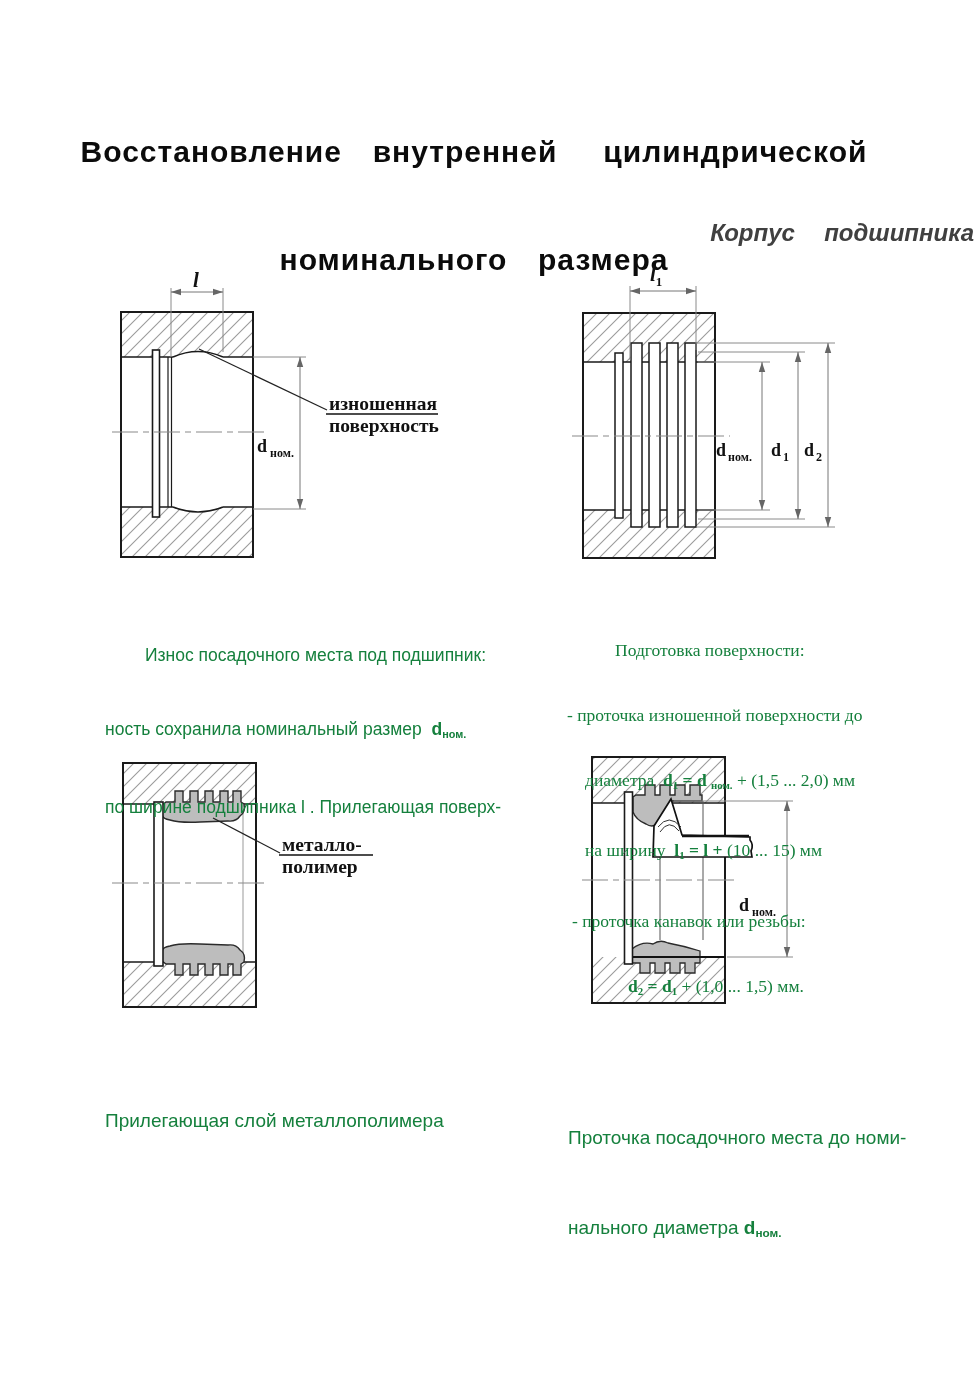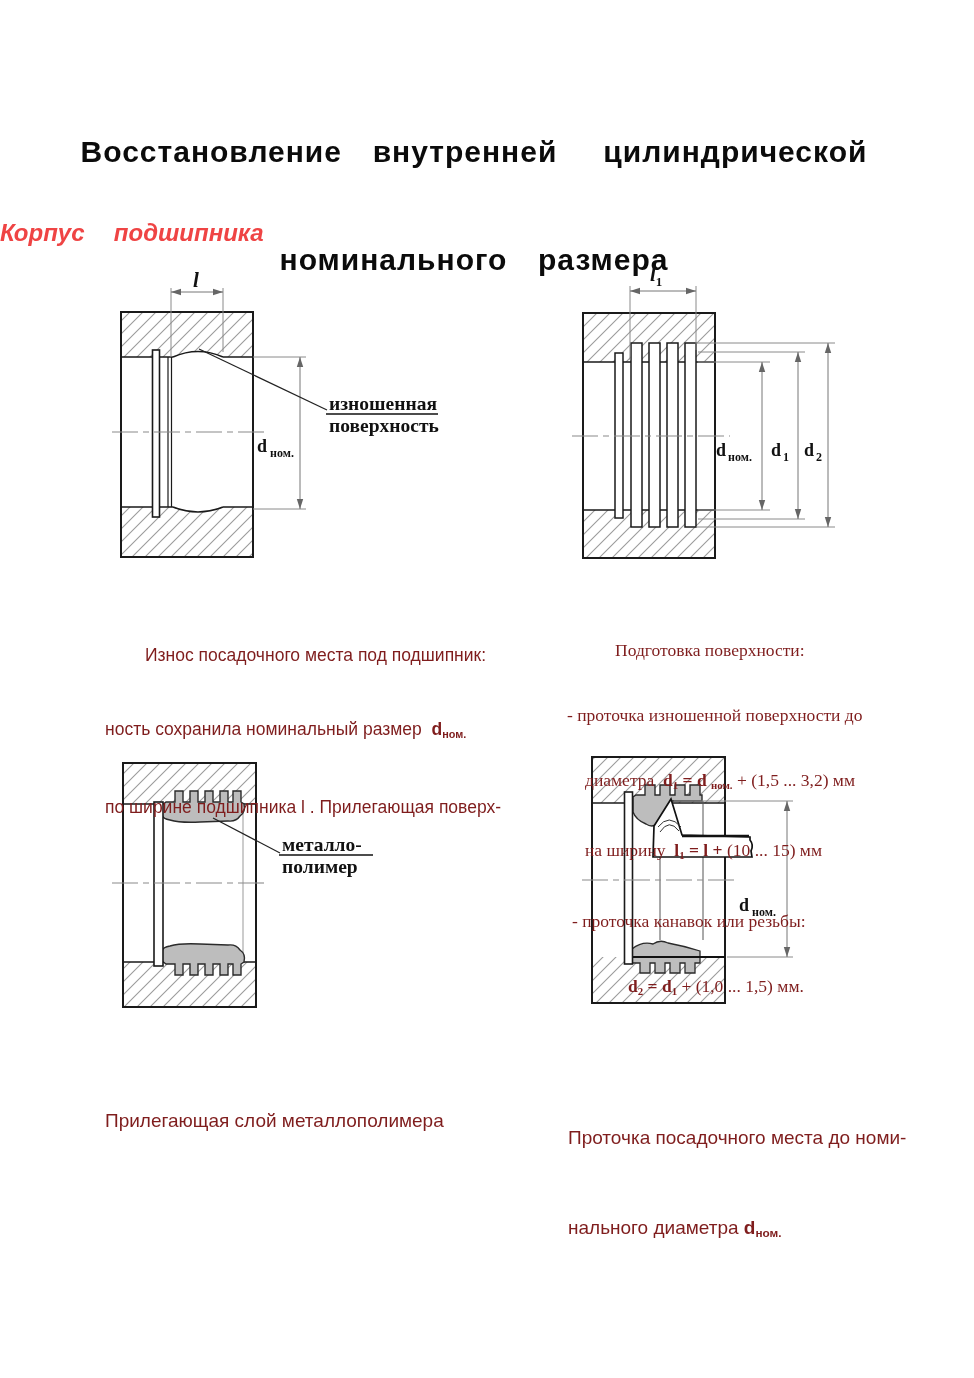--- a/index.html
+++ b/index.html
@@ -1,24 +1,24 @@
 <!DOCTYPE html>
 <html><head>
 <meta charset="utf-8">
 <style>
   html,body{margin:0;padding:0;background:#ffffff;}
   .page{position:relative;width:974px;height:1378px;background:#fff;overflow:hidden;
         font-family:"Liberation Sans",sans-serif;color:#111;}
   .title{position:absolute;top:62px;left:0;width:948px;text-align:center;
          font-weight:bold;font-size:30px;line-height:36px;letter-spacing:1px;
          word-spacing:6px;white-space:pre-wrap;color:#0b0b0b;}
-  .subtitle{position:absolute;top:219px;left:0;width:974px;text-align:left;
+  .subtitle{position:absolute;top:219px;left:0;width:974px;text-align:right;
             font-weight:bold;font-style:italic;font-size:24px;word-spacing:8px;
-            white-space:pre-wrap;color:#ef4444;}
-  .cap{position:absolute;white-space:pre-wrap;color:#7f1d1d;}
+            white-space:pre-wrap;color:#404040;}
+  .cap{position:absolute;white-space:pre-wrap;color:#15803d;}
   .cap1{left:105px;top:594px;width:440px;font-size:17.5px;line-height:24.5px;}
   .cap2{left:545px;top:596px;width:430px;font-size:17.5px;line-height:21.8px;font-family:Liberation Serif, serif;}
   .cap3{left:105px;top:1066px;width:420px;font-size:19px;}
   .cap4{left:568px;top:1063px;width:400px;font-size:19px;line-height:30px;}
   .b{font-weight:bold;}
   .sb{font-size:0.62em;vertical-align:-0.25em;}
   .in22{padding-left:22px}.in27{padding-left:27px}.in40{padding-left:40px}
   .in70{padding-left:70px}.in83{padding-left:83px}
   .dia{position:absolute;}
   .dimtxt{font-family:"Liberation Serif",serif;font-weight:bold;font-size:18px;fill:#111;}
@@ -190,21 +190,21 @@
 
   <div class="cap cap1">
     <div class="in40">Износ посадочного места под подшипник:</div>
     <div><span>ность сохранила номинальный размер  </span><span class="b">d</span><span class="b sb">ном.</span></div>
     <div>по ширине подшипника l . Прилегающая поверх-</div>
   </div>
 
   <div class="cap cap2">
     <div class="in70">Подготовка поверхности:</div>
     <div class="in22">- проточка изношенной поверхности до</div>
-    <div class="in40"><span>диаметра  </span><span class="b">d</span><span class="b sb">1</span><span class="b"> = d </span><span class="b sb">ном.</span><span> + (1,5 ... 3,2) мм</span></div>
+    <div class="in40"><span>диаметра  </span><span class="b">d</span><span class="b sb">1</span><span class="b"> = d </span><span class="b sb">ном.</span><span> + (1,5 ... 2,0) мм</span></div>
     <div class="in40"><span>на ширину  </span><span class="b">l</span><span class="b sb">1</span><span class="b"> = l + </span><span>(10 ... 15) мм</span></div>
     <div class="in27">- проточка канавок или резьбы:</div>
     <div class="in83"><span class="b">d</span><span class="b sb">2</span><span class="b"> = d</span><span class="b sb">1</span><span> + (1,0 ... 1,5) мм.</span></div>
   </div>
 
   <div class="cap cap3">
     <div>Прилегающая слой металлополимера</div>
   </div>
 
   <div class="cap cap4">

